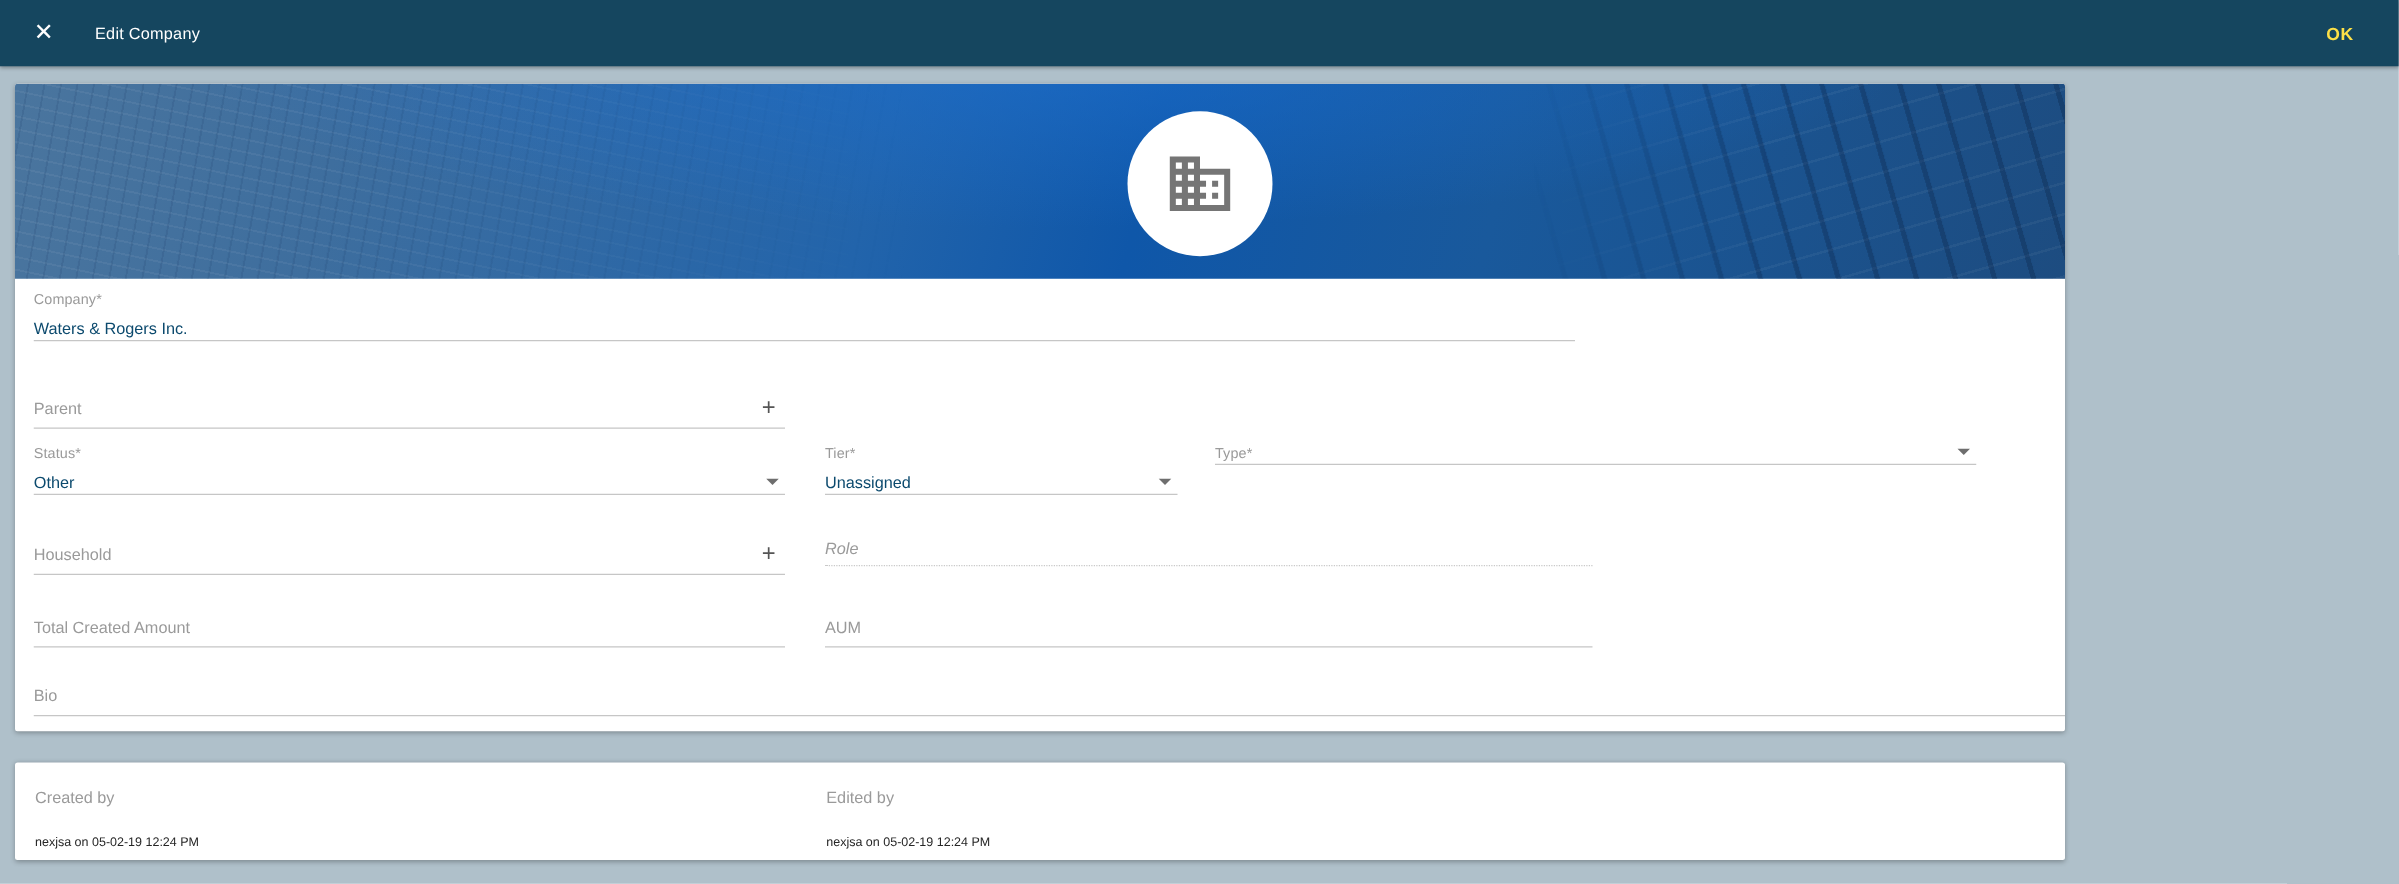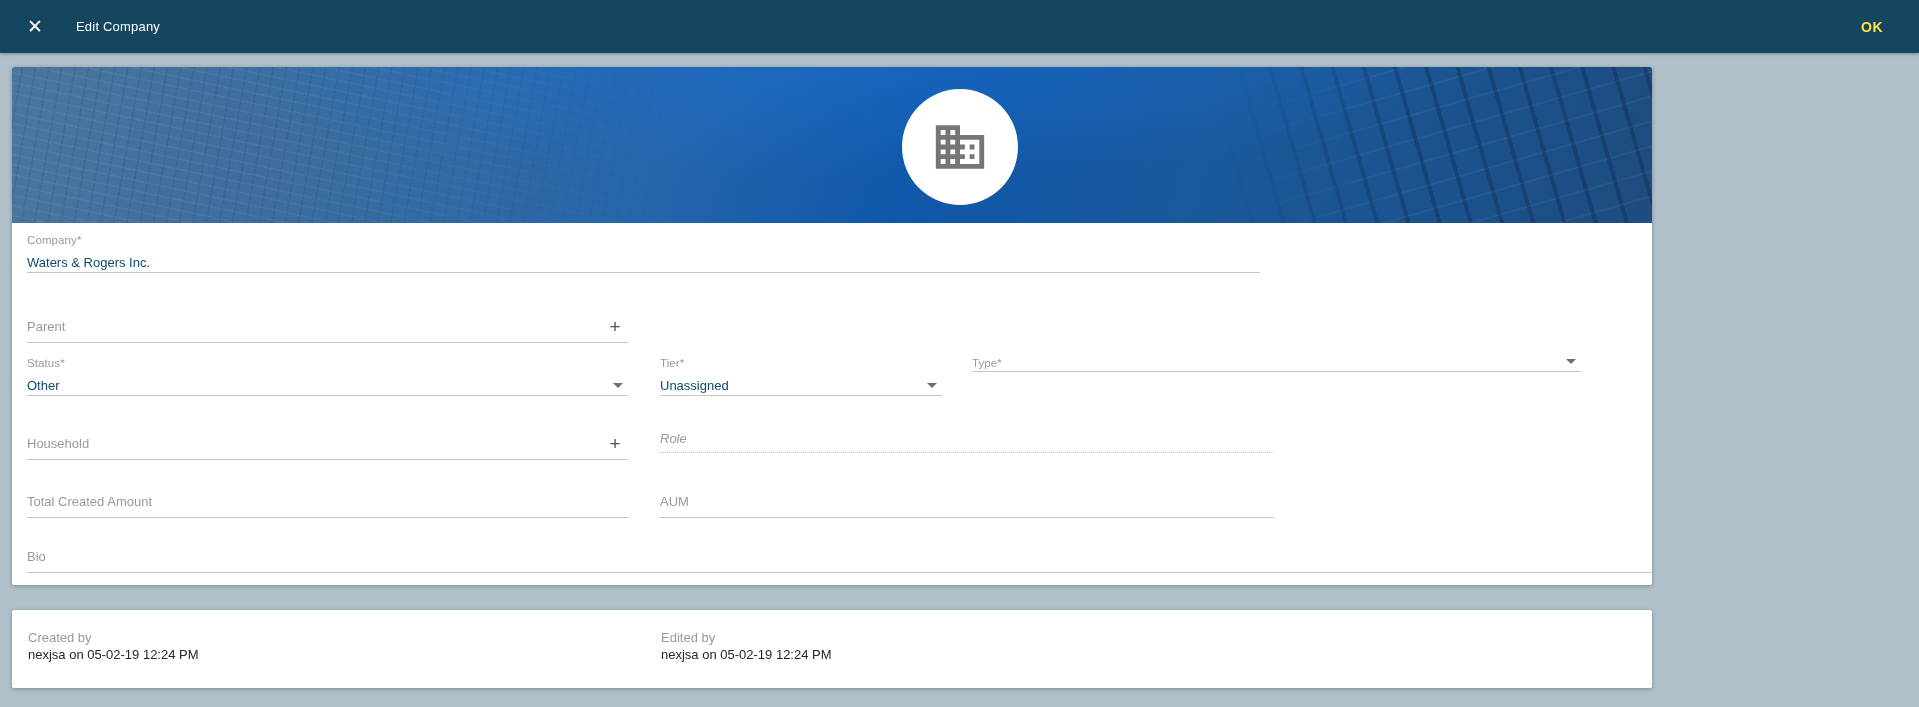--- a/index.html
+++ b/index.html
@@ -104,21 +104,21 @@
     border-left: 5px solid transparent;
     border-right: 5px solid transparent;
     border-top: 5px solid #6e6e6e;
   }
   .select-field { cursor: pointer; }
 
   
   .footer-card { top: 610px; height: 78px; }
   .meta-block { position: absolute; top: 20px; }
   .meta-label { font-size: 13px; color: #9a9a9a; line-height: 15px; }
-  .meta-value { margin-top: 2px; font-size: 13px; color: #262626; line-height: 16px; }
+  .meta-value { margin-top: 22px; font-size: 10px; color: #262626; line-height: 16px; }
 </style>
 </head>
 <body>
 
 <div id="app">
 
   <div class="topbar">
     <div class="close-btn">✕</div>
     <div class="topbar-title">Edit Company</div>
     <div class="ok-btn">OK</div>

